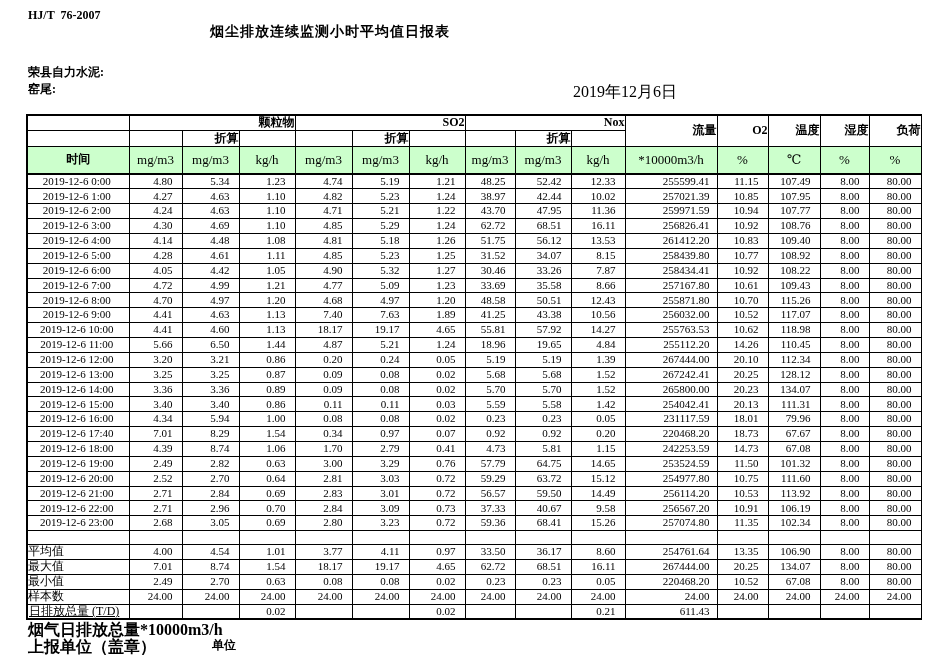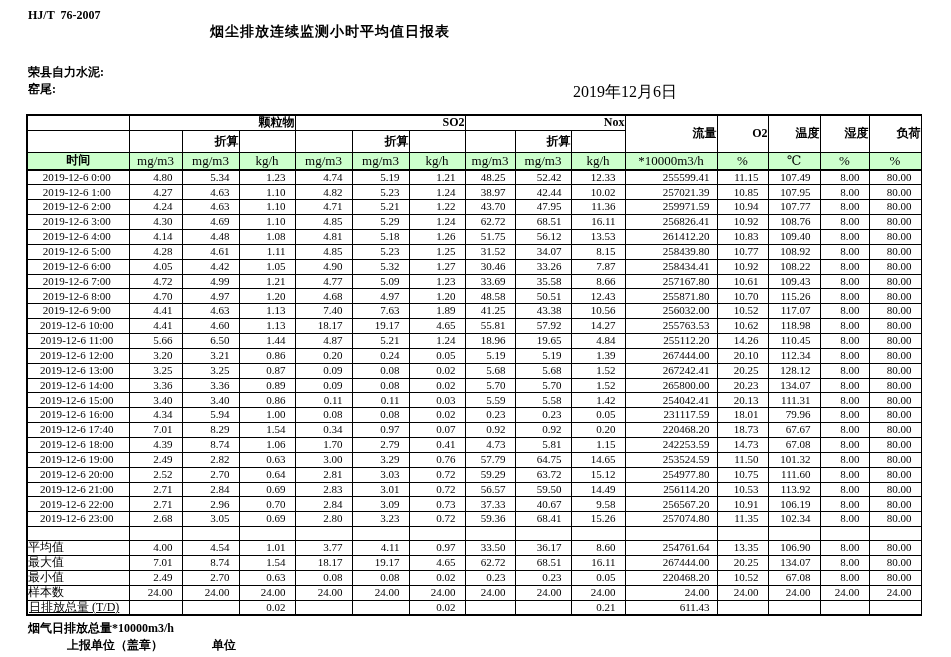--- a/index.html
+++ b/index.html
@@ -18,36 +18,36 @@
   table.report {
     position:absolute; left:26px; top:114px;
     border-collapse:collapse; table-layout:fixed;
     border:2px solid #000; border-right:1px solid #000;
   }
   td {
     border:1px solid #000; font-size:11px; line-height:1.05;
     padding:0; overflow:hidden; white-space:nowrap; vertical-align:middle;
   }
   tr.g1 { height:15px; }
-  tr.g2 { height:22px; }
-  tr.units-row { height:18px; }
+  tr.g2 { height:16px; }
+  tr.units-row { height:28px; }
   tr.units-row td { background:#ccffcc; border-bottom:2px solid #000; text-align:center; }
   tbody tr.hour { height:14.87px; }
   tbody tr.spacer { height:13.5px; }
   tbody tr.sumr { height:15px; }
   .hdr { text-align:right; font-size:12px; font-weight:bold; }
   .unit-hdr { font-size:13px; text-align:center; }
   .num { text-align:right; padding-right:9px; }
   .num-wide { text-align:right; padding-right:7px; }
   .time-cell { text-align:center; padding-right:3px; }
   .sum-label { text-align:left; padding-right:3px; font-size:12px; }
   .total-label { text-align:left; padding-left:1px; font-size:12px; text-decoration:underline; }
 
-  .flow-note { left:28px; top:620px; font-size:12px; font-weight:bold; }
-  .report-unit { left:28px; top:637px; font-size:12px; font-weight:bold;margin-left:39px; }
+  .flow-note { left:28px; top:620px; font-size:16px; font-weight:bold; }
+  .report-unit { left:28px; top:637px; font-size:16px; font-weight:bold; }
   .unit-word { left:212px; top:637px; font-size:12px; font-weight:bold; }
 </style>
 </head>
 <body>
 
 <div class="abs std-code">HJ/T  76-2007</div>
 <div class="abs title">烟尘排放连续监测小时平均值日报表</div>
 <div class="abs company">荣县自力水泥:</div>
 <div class="abs station">窑尾:</div>
 <div class="abs report-date">2019年12月6日</div>

